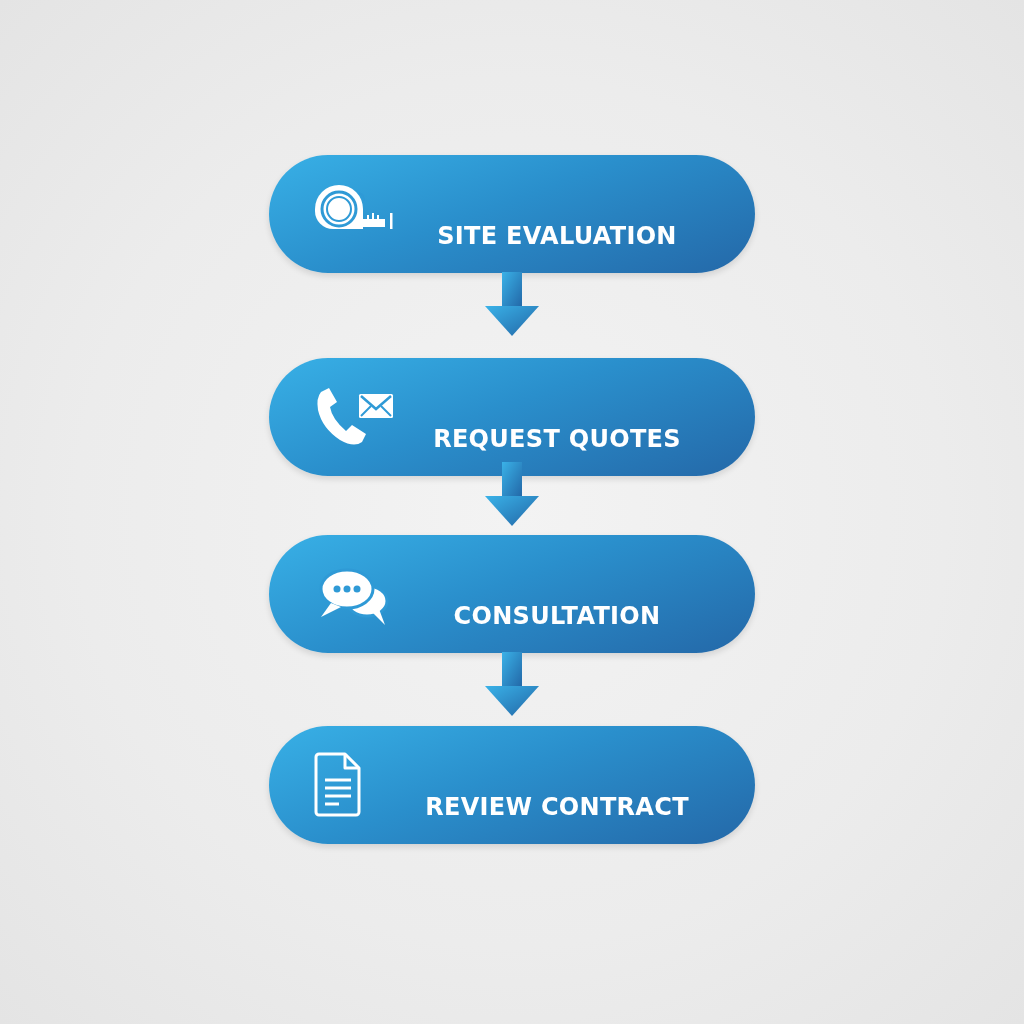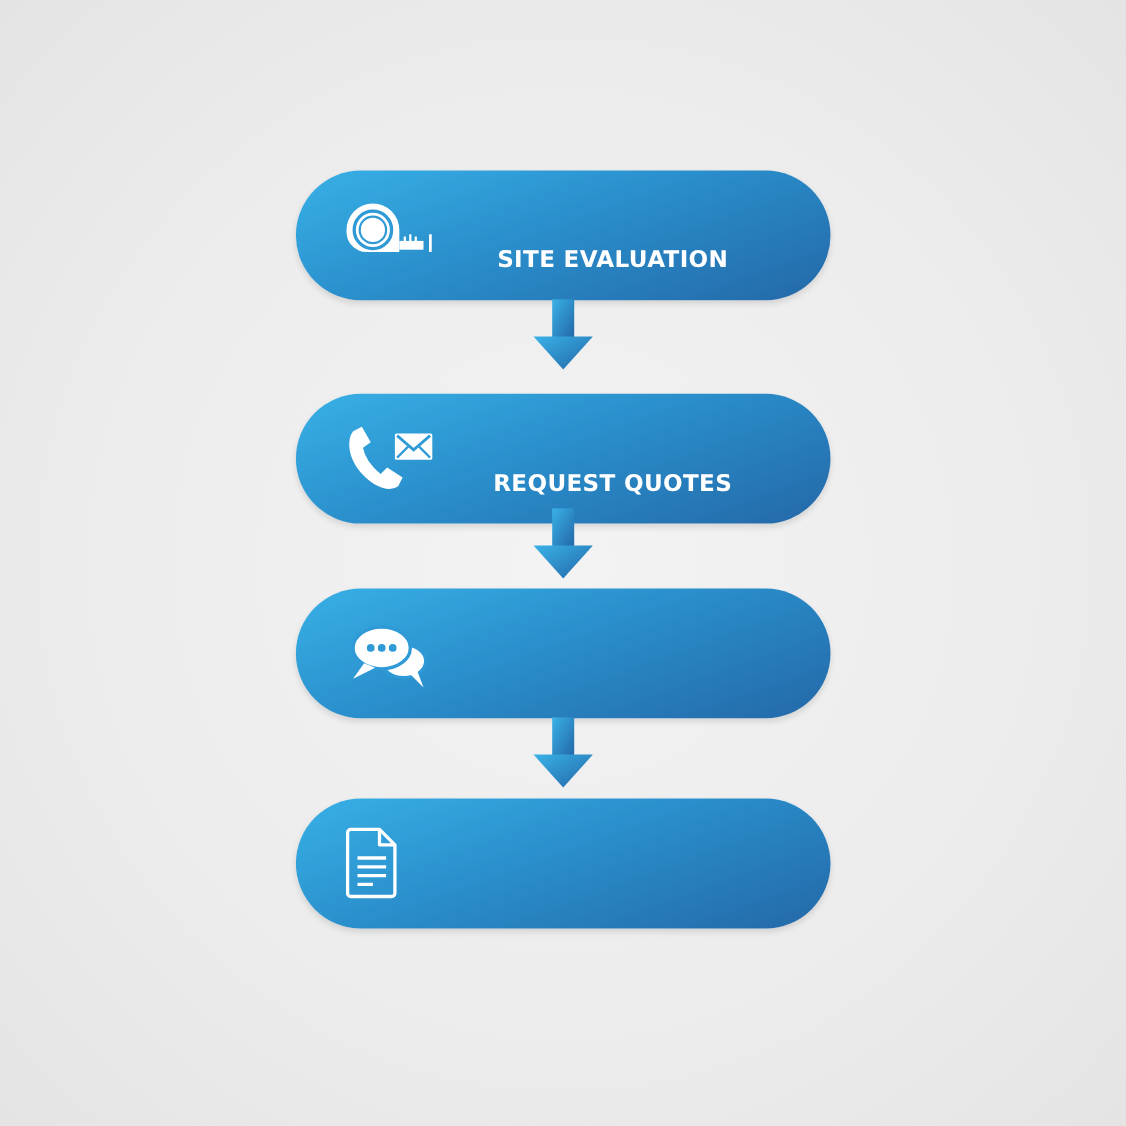--- a/index.html
+++ b/index.html
@@ -17,21 +17,21 @@
       box-shadow: 0 3px 6px rgba(0,0,0,0.12);
       display: flex; align-items: center;
     }
     .step .icon {
       position: absolute; left: 38px; top: 24px; width: 96px; height: 70px;
       display: flex; align-items: center; justify-content: center;
     }
     .step .label {
       position: absolute; left: 130px; right: 40px; top: 0; bottom: 0;
       display: flex; align-items: center; justify-content: center;
-      color: #ffffff; font-weight: bold; font-size: 21px; letter-spacing: 0.3px; margin-top: 44px;
+      color: #ffffff; font-weight: bold; font-size: 24px; letter-spacing: 0.3px; margin-top: 44px;
     }
     .arrow {
       position: absolute; left: 483px; width: 58px; height: 66px;
     }
   </style>
 </head>
 <body>
 
 <div class="flow">
 
@@ -90,33 +90,35 @@
       <svg width="96" height="70" viewBox="0 0 96 70">
         <ellipse cx="60" cy="42" rx="20" ry="15" fill="#ffffff" stroke="#2f9ad6" stroke-width="3"></ellipse>
         <polygon points="66,54 78,66 72,50" fill="#ffffff"></polygon>
         <ellipse cx="40" cy="30" rx="26" ry="19" fill="#ffffff" stroke="#2f9ad6" stroke-width="3"></ellipse>
         <polygon points="24,44 14,58 34,48" fill="#ffffff"></polygon>
         <circle cx="30" cy="30" r="3.5" fill="#2f9ad6"></circle>
         <circle cx="40" cy="30" r="3.5" fill="#2f9ad6"></circle>
         <circle cx="50" cy="30" r="3.5" fill="#2f9ad6"></circle>
       </svg>
     </div>
+    <div class="label">CONSULTATION</div>
   </div>
 
   <svg class="arrow" style="top:652px;" viewBox="0 0 58 66">
     <rect x="19" y="0" width="20" height="36" fill="url(#arrowGrad)"></rect>
     <polygon points="2,34 56,34 29,64" fill="url(#arrowGrad)"></polygon>
   </svg>
 
   <div class="step" style="top:726px;">
     <div class="icon">
       <svg width="96" height="70" viewBox="0 0 96 70">
         <path d="M12 4 h26 l14 14 v44 a3 3 0 0 1 -3 3 h-37 a3 3 0 0 1 -3 -3 v-55 a3 3 0 0 1 3 -3z" fill="none" stroke="#ffffff" stroke-width="3" stroke-linejoin="round"></path>
         <path d="M38 4 v14 h14" fill="none" stroke="#ffffff" stroke-width="3" stroke-linejoin="round"></path>
         <line x1="18" y1="30" x2="44" y2="30" stroke="#ffffff" stroke-width="3"></line>
         <line x1="18" y1="38" x2="44" y2="38" stroke="#ffffff" stroke-width="3"></line>
         <line x1="18" y1="46" x2="44" y2="46" stroke="#ffffff" stroke-width="3"></line>
         <line x1="18" y1="54" x2="32" y2="54" stroke="#ffffff" stroke-width="3"></line>
       </svg>
     </div>
+    <div class="label">REVIEW CONTRACT</div>
   </div>
 
 </div>
 
 </body></html>

